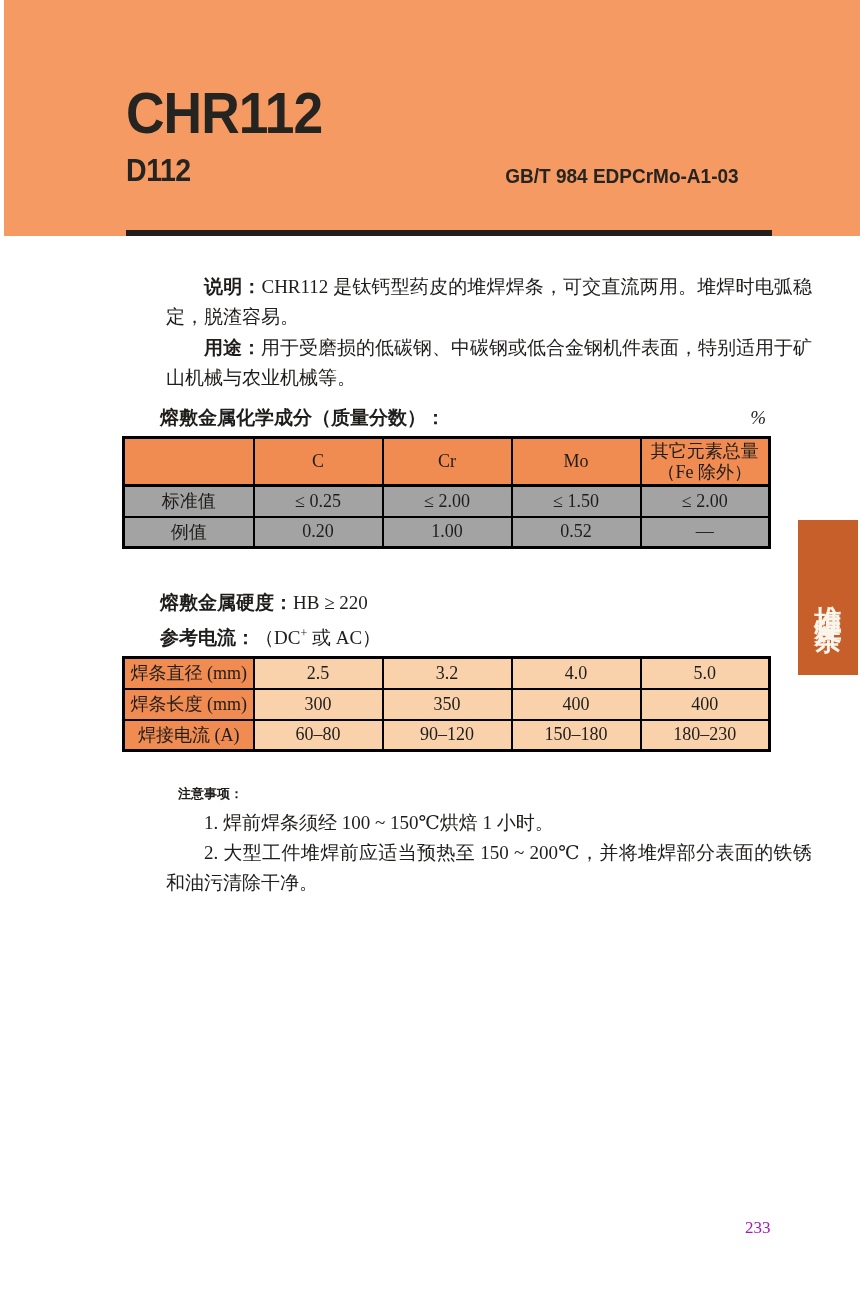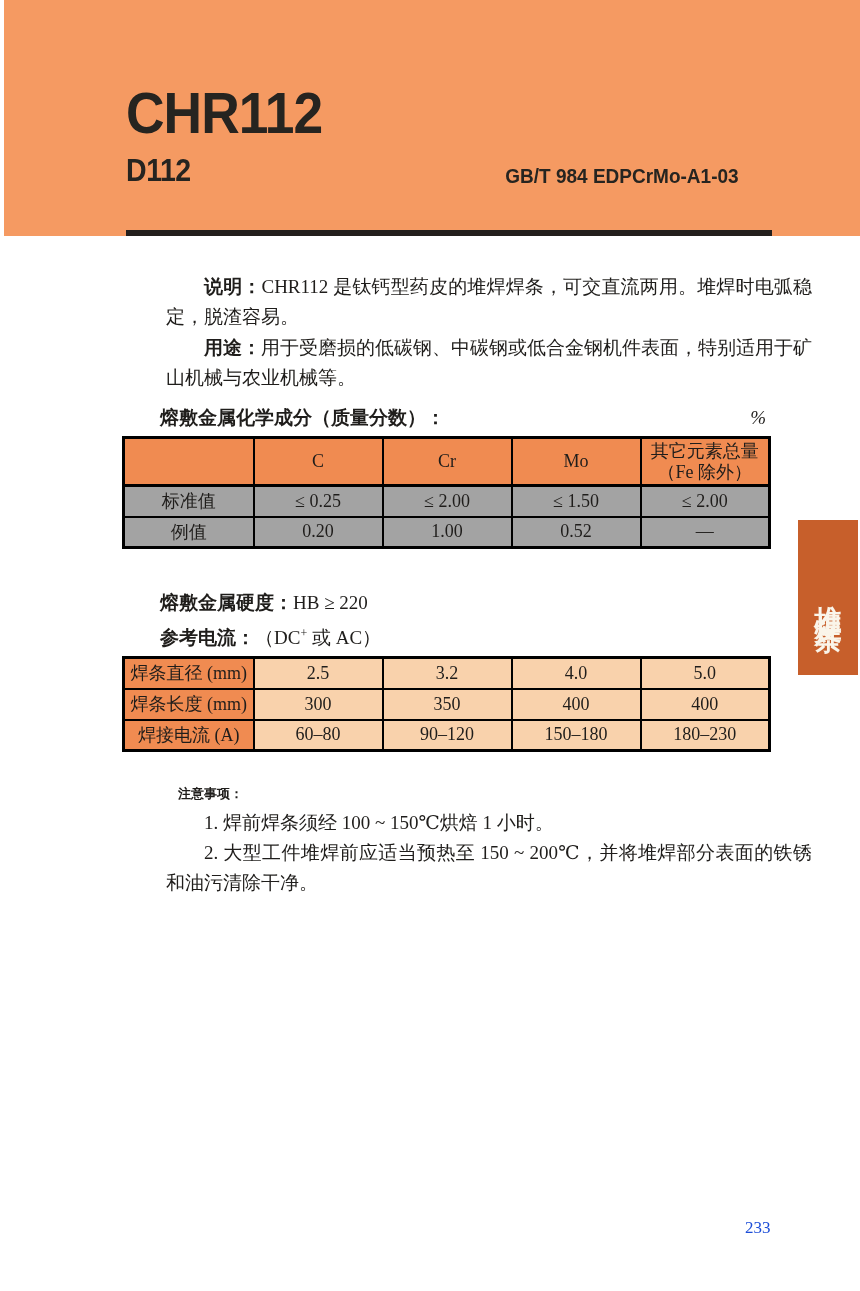--- a/index.html
+++ b/index.html
@@ -106,21 +106,21 @@
   }
   .side-tab-text {
     writing-mode:vertical-rl; text-orientation:upright;
     font-family:"Liberation Sans","DejaVu Sans",sans-serif;
     font-weight:700; font-size:27px; color:#faf5ea; letter-spacing:7px;
   }
 
   
   .page-number {
     position:absolute; left:745px; top:1218px;
-    font-size:17px; color:#1d4ed8;
+    font-size:17px; color:#a21caf;
   }
 </style>
 </head>
 <body>
 
 <div class="page">
 
   <div class="header-band">
     <div class="model-title">CHR112</div>
     <div class="alt-model">D112</div>

